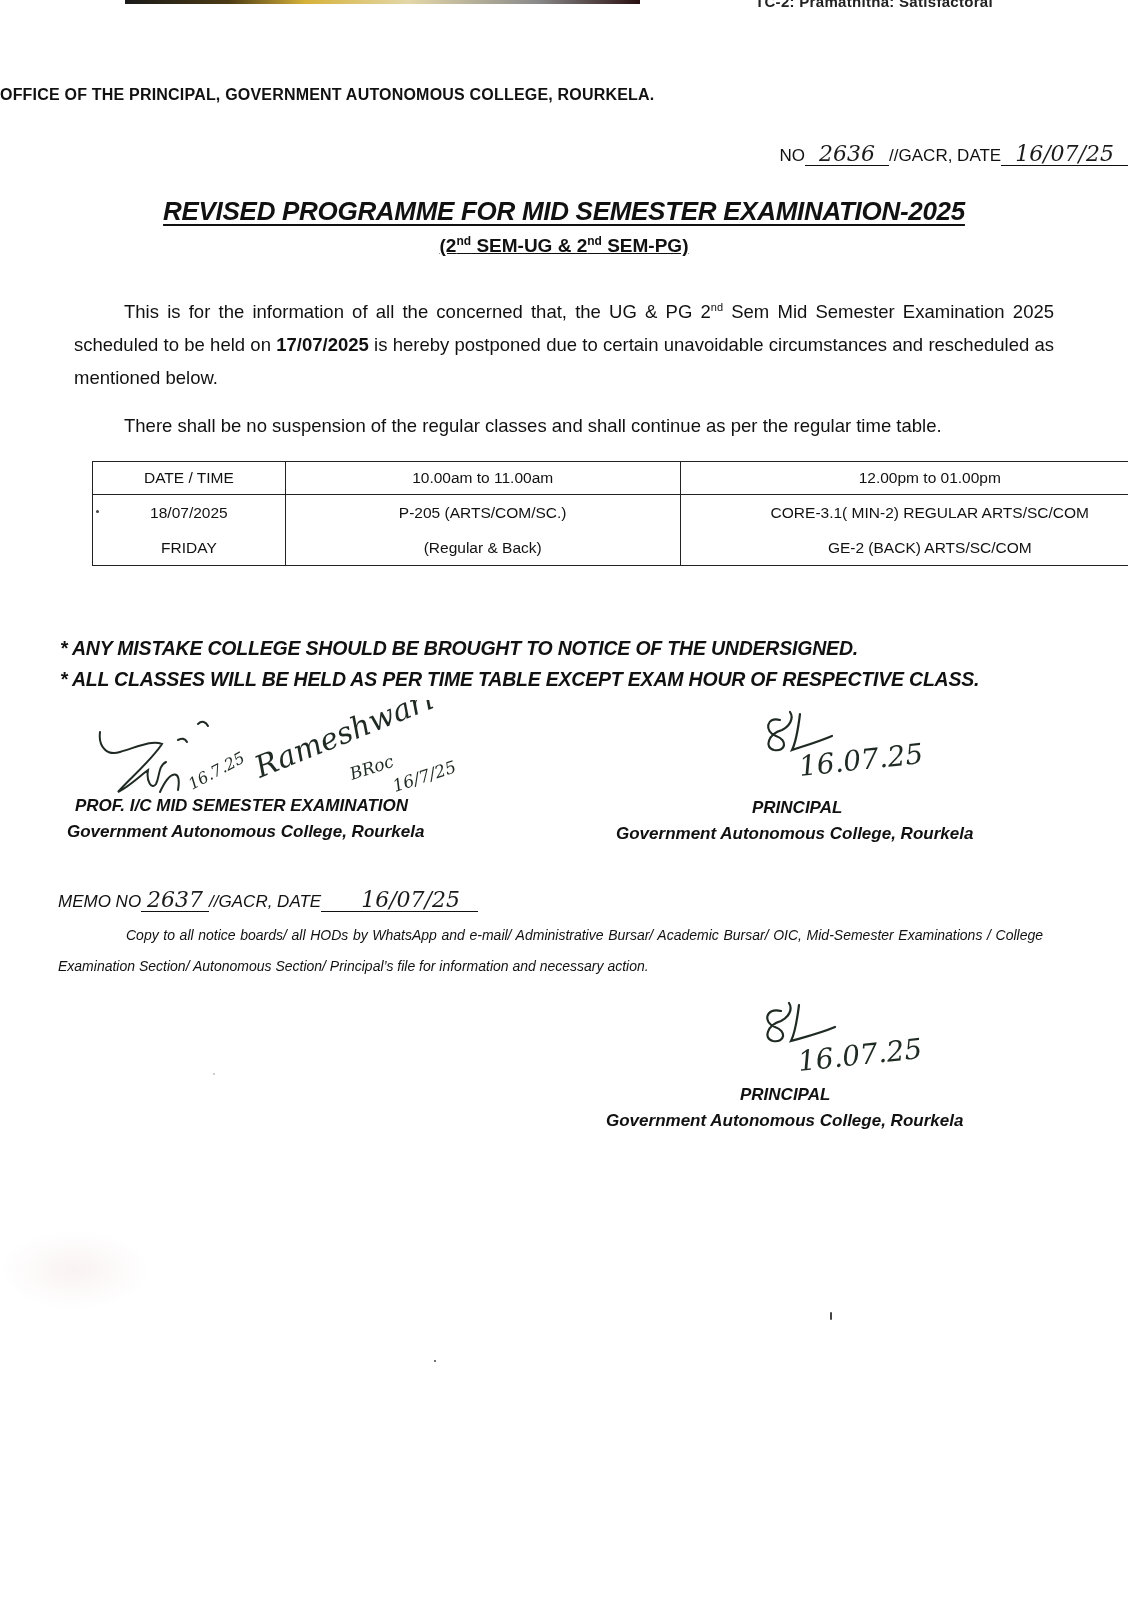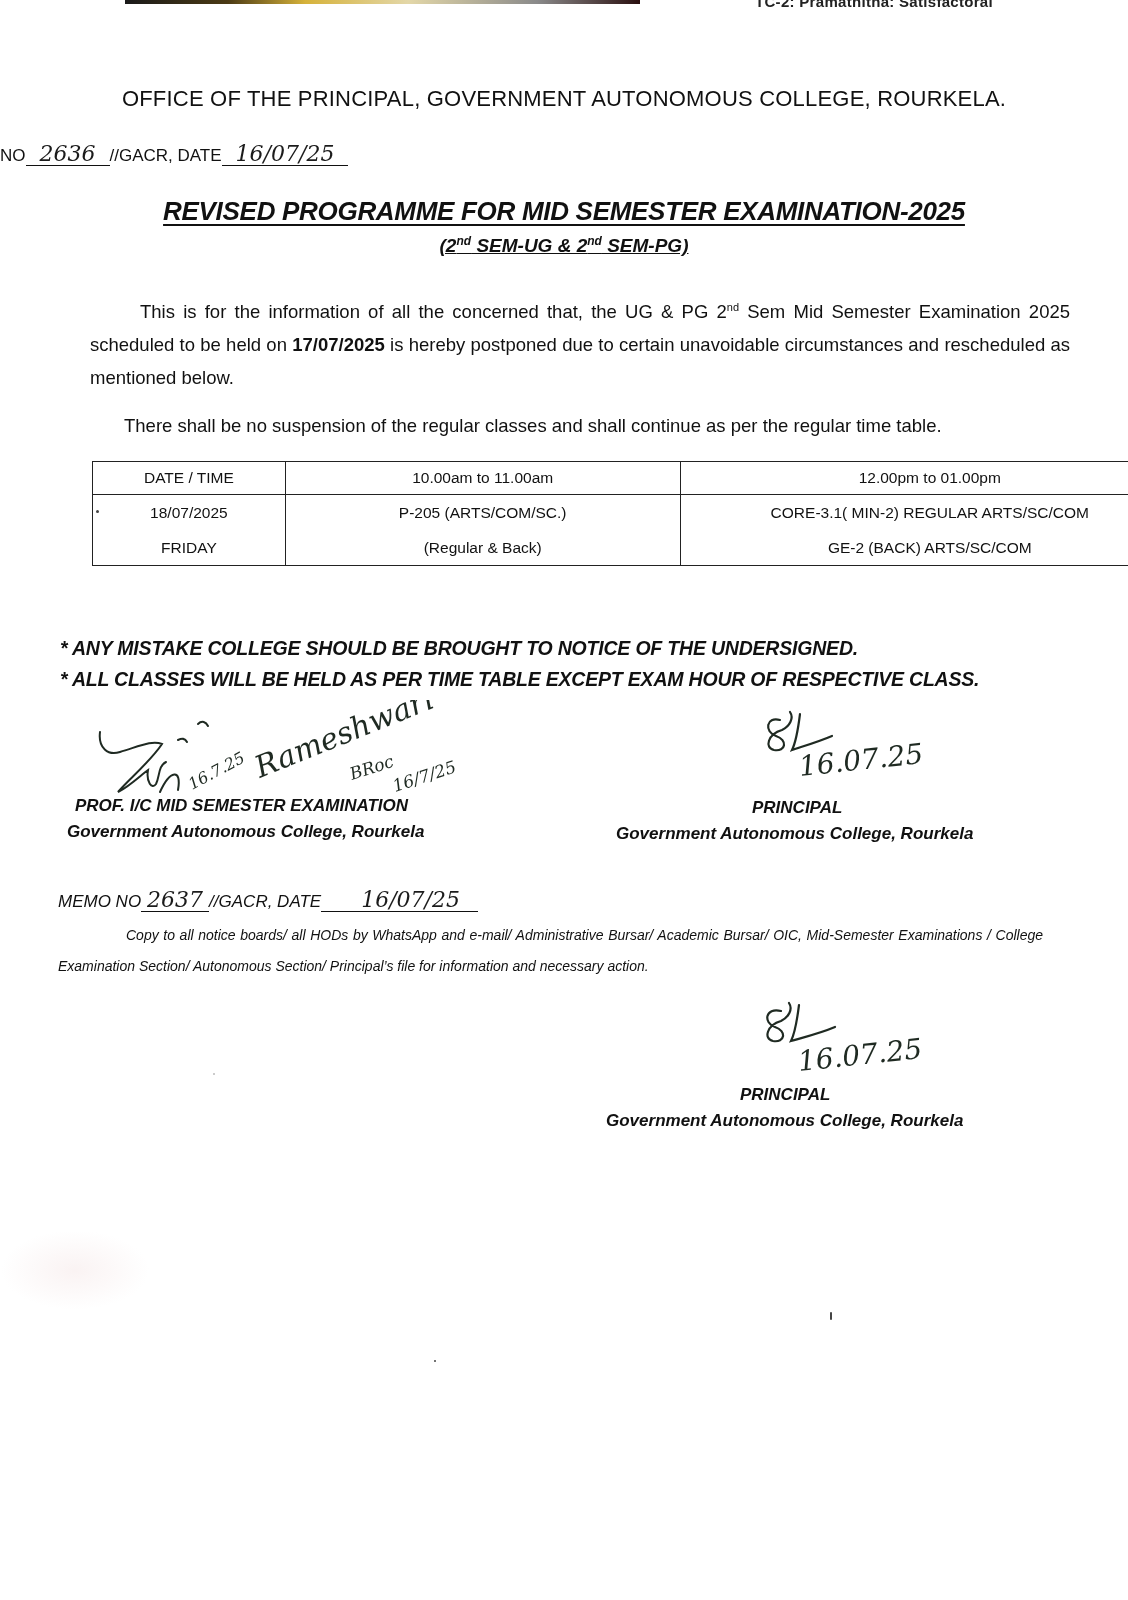--- a/index.html
+++ b/index.html
@@ -12,47 +12,47 @@
   
   .top-bar {
     left:125px; top:0; width:515px; height:4px;
     background:linear-gradient(90deg,#1a1a1a 0%,#4b3a14 20%,#d6b23a 35%,#e3d7a8 55%,#8a8a8a 80%,#2a0f0f 100%);
   }
   .top-cut-text {
     left:755px; top:-7px; font-size:15px; font-weight:bold; color:#222;
     letter-spacing:0.3px; white-space:nowrap;
   }
   .office-title {
-    left:0; right:0; top:86px; text-align:center;
-    font-size:22px; font-weight:normal; letter-spacing:0.2px;
+    left:0; right:0; top:86px; 
+    font-size:16px; font-weight:bold; letter-spacing:0.2px;
   }
   .ref-line {
-    left:0; right:0; top:143px; text-align:left; font-size:17px;
+    left:0; right:0; top:143px; text-align:right; font-size:17px;
   }
   .hw {
     font-family: "DejaVu Serif", serif; font-style:italic;
     font-size:22px; color:#1b1b1b; display:inline-block;
     border-bottom:1.5px solid #111; padding:0 14px; line-height:22px;
   }
   .prog-title {
     left:0; right:0; top:196px; text-align:center;
     font-size:26px; font-weight:bold; font-style:italic; text-decoration:underline;
     text-decoration-thickness:2px; text-underline-offset:4px;
     letter-spacing:-0.3px;
   }
   .prog-sub {
     left:0; right:0; top:234px; text-align:center;
-    font-size:19px; font-weight:bold; font-style:italic; text-decoration:underline;
+    font-size:19px; font-weight:bold; text-decoration:underline;
   }
   .prog-sub sup { font-size:12px; }
   .para {
     left:74px; width:980px; font-size:18.5px; line-height:33px;
     text-align:justify;
   }
-  .para1 { top:291px; text-indent:50px;margin-left:16px; }
+  .para1 { top:291px; text-indent:50px; }
   .para1 sup { font-size:11px; }
   .para2 { top:409px; text-indent:50px; }
   table.sched {
     position:absolute; left:85px; top:461px; width:1088px;
     border-collapse:collapse; font-size:15.5px; text-align:center;margin-left:7px;
   }
   table.sched td {
     border:1.5px solid #222; padding:0; vertical-align:middle;
   }
   table.sched .hdr td { height:32px; }

